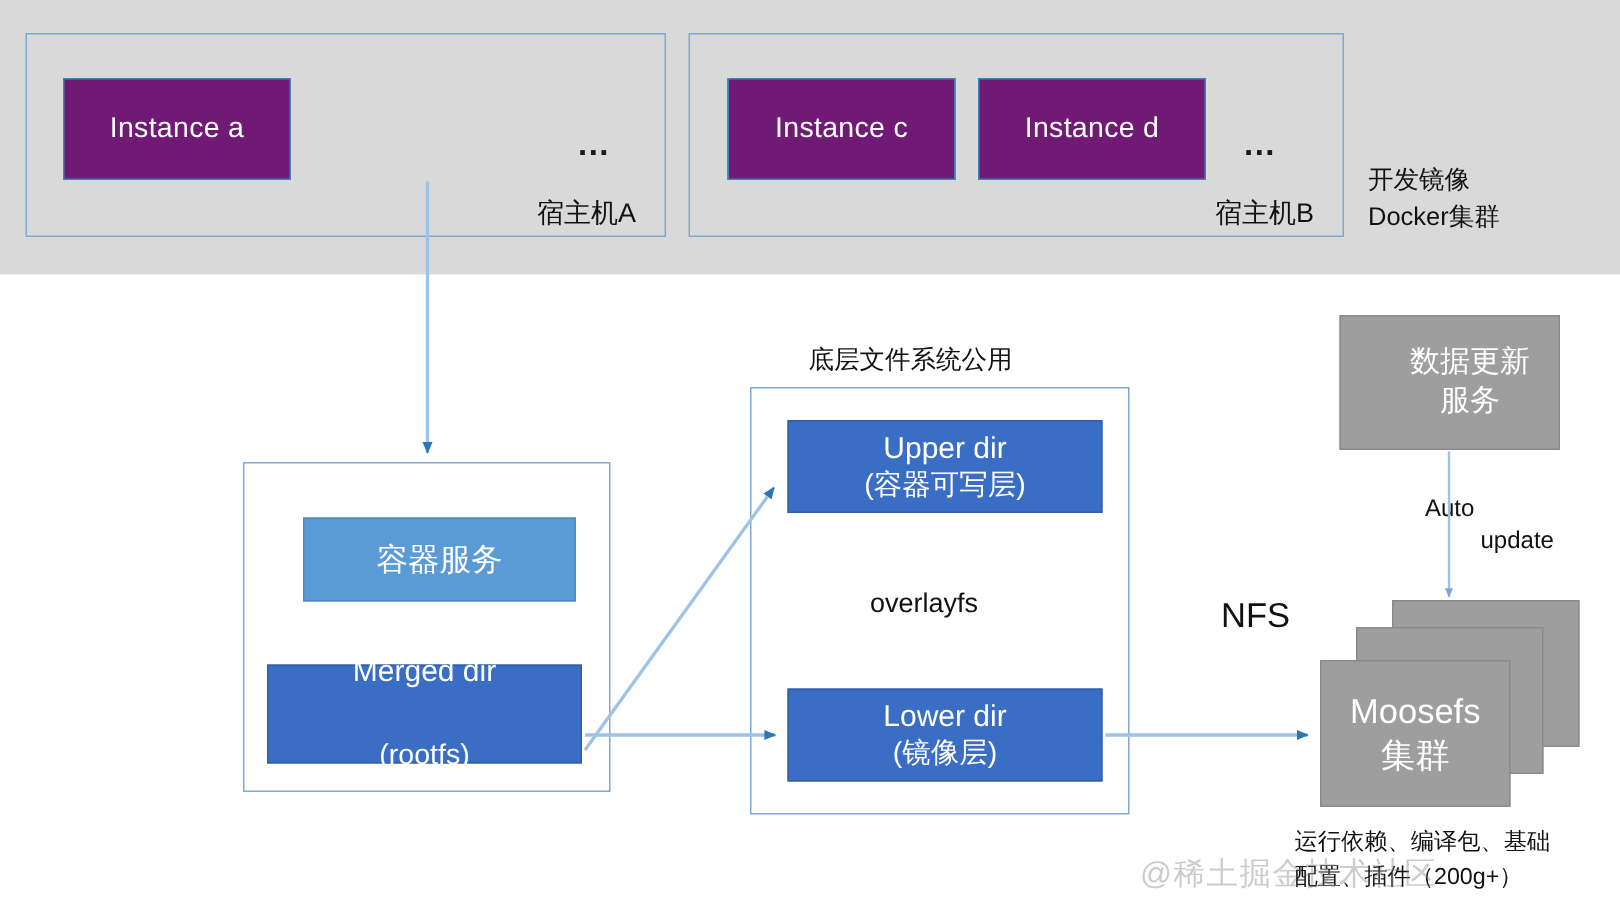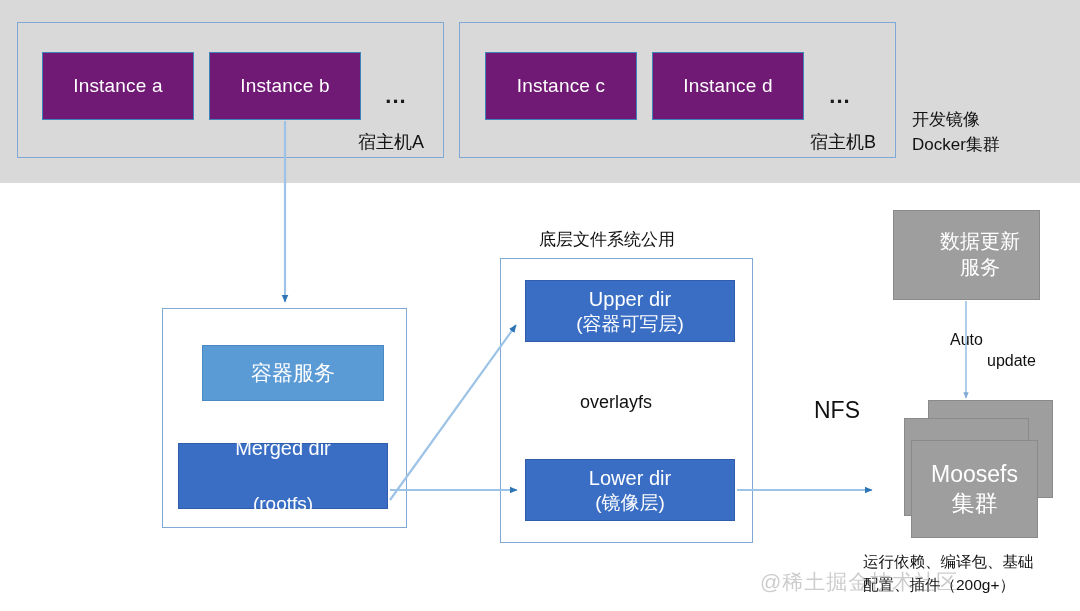--- a/index.html
+++ b/index.html
@@ -157,23 +157,20 @@
 <div id="canvas">
 
   <div class="abs gray-band"></div>
 
   <div class="abs host-group" style="left:17px; top:22px; width:427px; height:136px;"></div>
 
   <div class="abs instance-box" style="left:42px; top:52px; width:152px; height:68px;">
     <span>Instance a</span>
   </div>
 
-  <div class="abs instance-box" style="left:209px; top:52px; width:152px; height:68px;">
-    <span>Instance b</span>
-  </div>
 
   <div class="abs ellipsis-dots" style="left:378px; top:83px; width:36px; height:24px;">...</div>
 
   <div class="abs host-label" style="left:294px; top:130px; width:130px; height:24px;">宿主机A</div>
 
   <div class="abs host-group" style="left:459px; top:22px; width:437px; height:136px;"></div>
 
   <div class="abs instance-box" style="left:485px; top:52px; width:152px; height:68px;">
     <span>Instance c</span>
   </div>
@@ -222,21 +219,21 @@
     <span>服务</span>
   </div>
 
   <div class="abs plain-label label-auto" style="left:950px; top:330px;">Auto</div>
   <div class="abs plain-label label-auto" style="left:987px; top:351px;">update</div>
 
   <div class="abs plain-label label-nfs" style="left:814px; top:397px;">NFS</div>
 
   <div class="abs gray-box" style="left:928px; top:400px; width:125px; height:98px;"></div>
   <div class="abs gray-box" style="left:904px; top:418px; width:125px; height:98px;"></div>
-  <div class="abs gray-box moosefs" style="left:880px; top:440px; width:127px; height:98px;margin-left:31px;">
+  <div class="abs gray-box moosefs" style="left:880px; top:440px; width:127px; height:98px;">
     <span>Moosefs</span>
     <span>集群</span>
   </div>
 
   <div class="abs storage-caption" style="left:863px; top:550px;">
     <div>运行依赖、编译包、基础</div>
     <div>配置、插件（200g+）</div>
   </div>
 
   <svg class="svg-layer" viewBox="0 0 1080 611" xmlns="http://www.w3.org/2000/svg">

